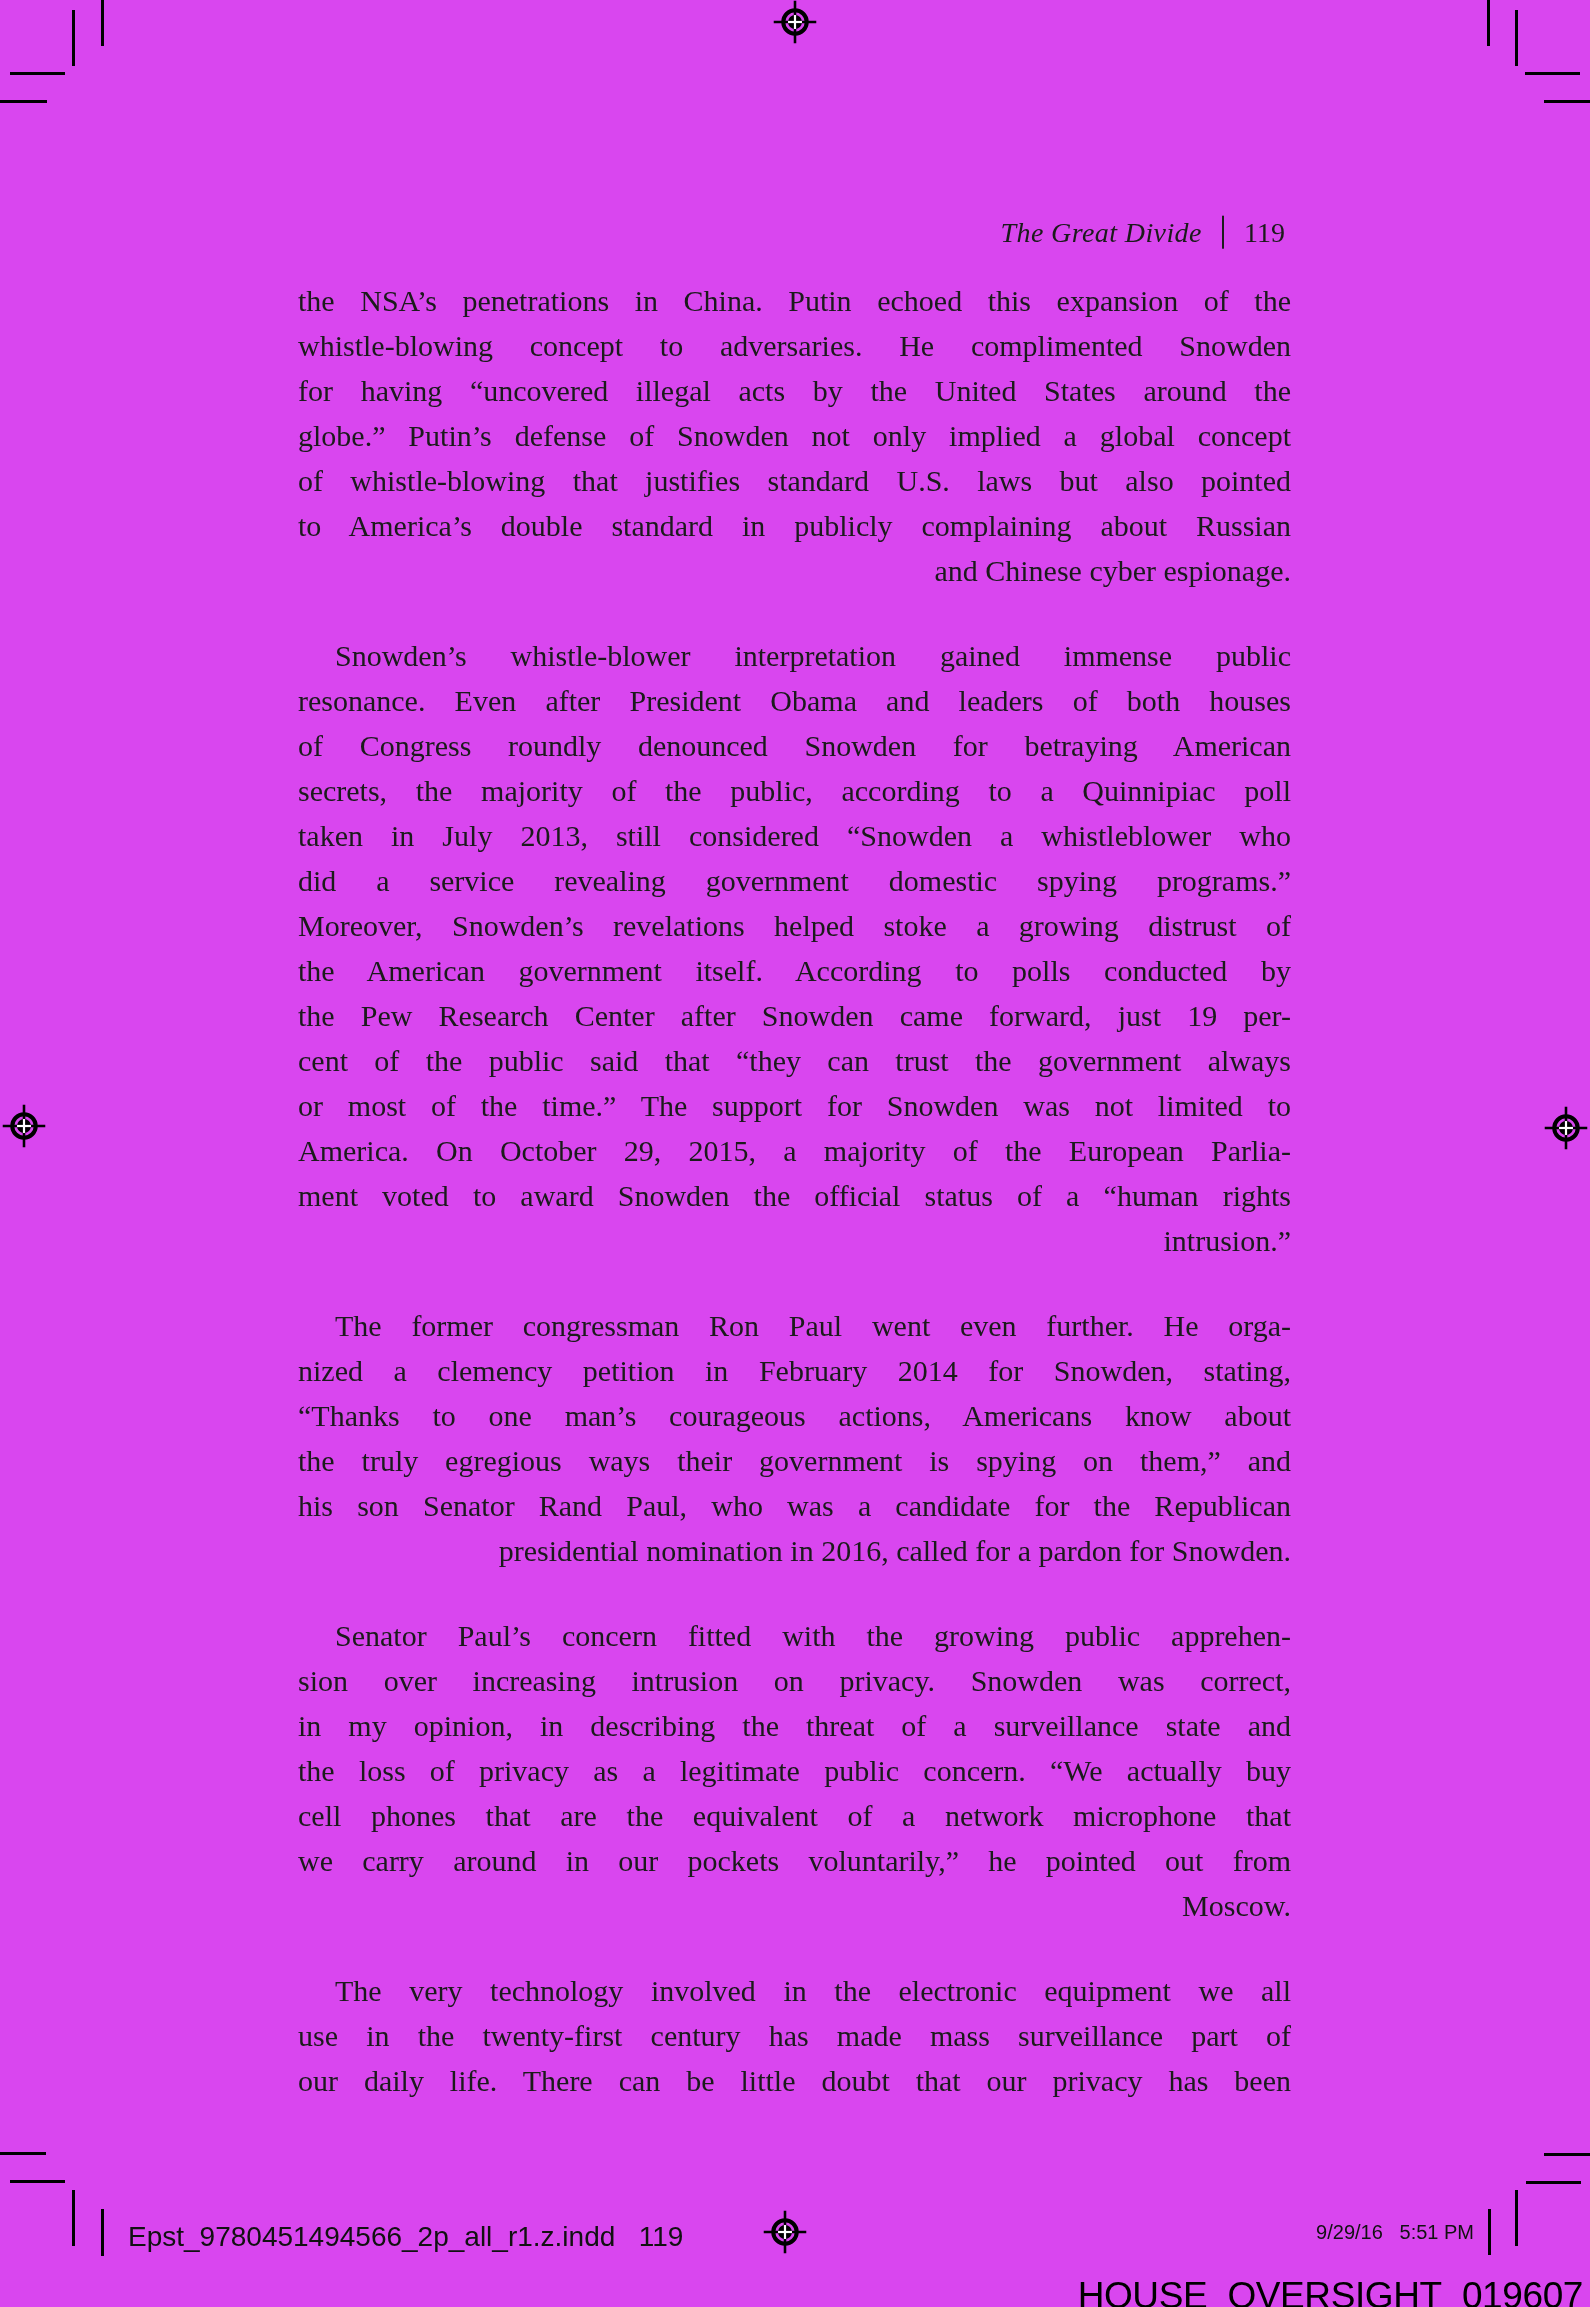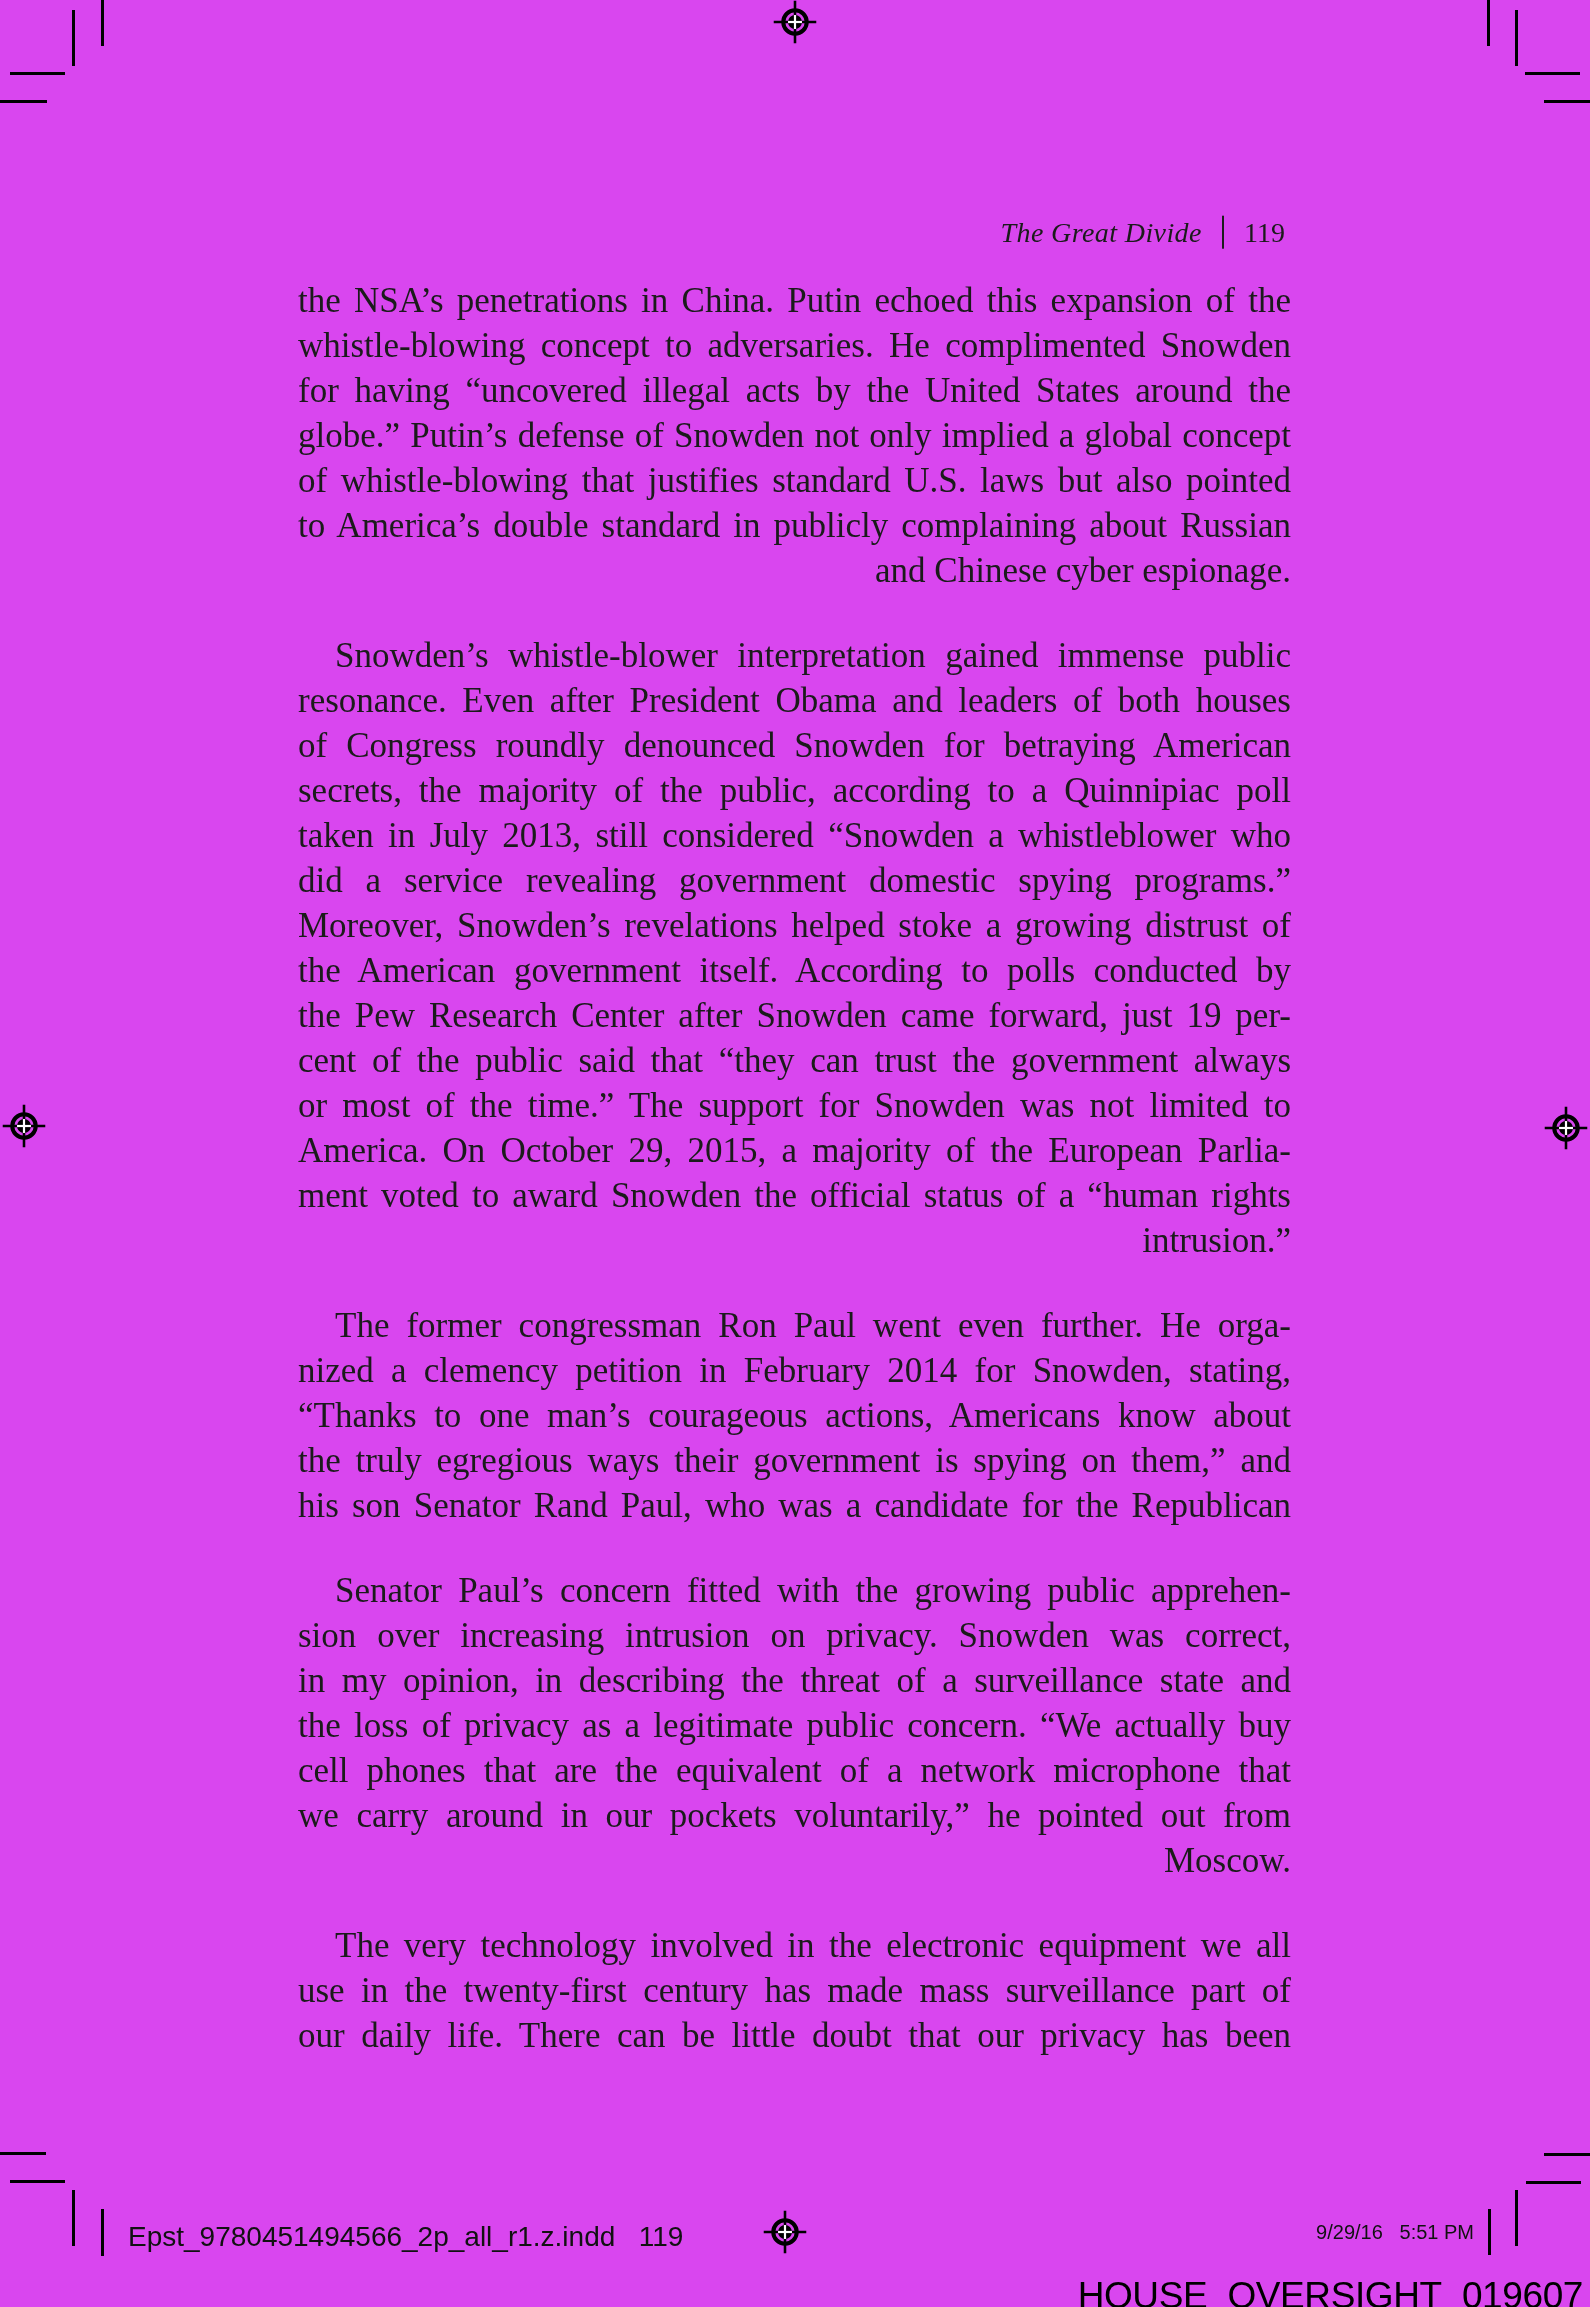--- a/index.html
+++ b/index.html
@@ -30,21 +30,21 @@
     background: #1b1b1b;
     margin: 0 20px;
     transform: translateY(6.7px);
   }
   
   .body-text {
     position: absolute;
     left: 298px;
     top: 278px;
     width: 993px;
-    font-size: 35px;
+    font-size: 30px;
     line-height: 45px;
     color: #1b1b1b;
   }
   .line { text-align: right; white-space: normal; }
   .line.just { text-align: justify; text-align-last: justify; text-justify: inter-word; }
   .line.ind { text-indent: 37px; margin-top: 40px; }
   
   .footer-file {
     position: absolute;
     left: 128px;
@@ -161,20 +161,21 @@
       <div class="line just">cent of the public said that “they can trust the government always</div>
       <div class="line just">or most of the time.” The support for Snowden was not limited to</div>
       <div class="line just">America. On October 29, 2015, a majority of the European Parlia-</div>
       <div class="line just">ment voted to award Snowden the official status of a “human rights</div>
       <div class="line">intrusion.”</div>
       <div class="line just ind">The former congressman Ron Paul went even further. He orga-</div>
       <div class="line just">nized a clemency petition in February 2014 for Snowden, stating,</div>
       <div class="line just">“Thanks to one man’s courageous actions, Americans know about</div>
       <div class="line just">the truly egregious ways their government is spying on them,” and</div>
       <div class="line just">his son Senator Rand Paul, who was a candidate for the Republican</div>
+      <div class="line">presidential nomination in 2016, called for a pardon for Snowden.</div>
       <div class="line just ind">Senator Paul’s concern fitted with the growing public apprehen-</div>
       <div class="line just">sion over increasing intrusion on privacy. Snowden was correct,</div>
       <div class="line just">in my opinion, in describing the threat of a surveillance state and</div>
       <div class="line just">the loss of privacy as a legitimate public concern. “We actually buy</div>
       <div class="line just">cell phones that are the equivalent of a network microphone that</div>
       <div class="line just">we carry around in our pockets voluntarily,” he pointed out from</div>
       <div class="line">Moscow.</div>
       <div class="line just ind">The very technology involved in the electronic equipment we all</div>
       <div class="line just">use in the twenty-first century has made mass surveillance part of</div>
       <div class="line just">our daily life. There can be little doubt that our privacy has been</div>

